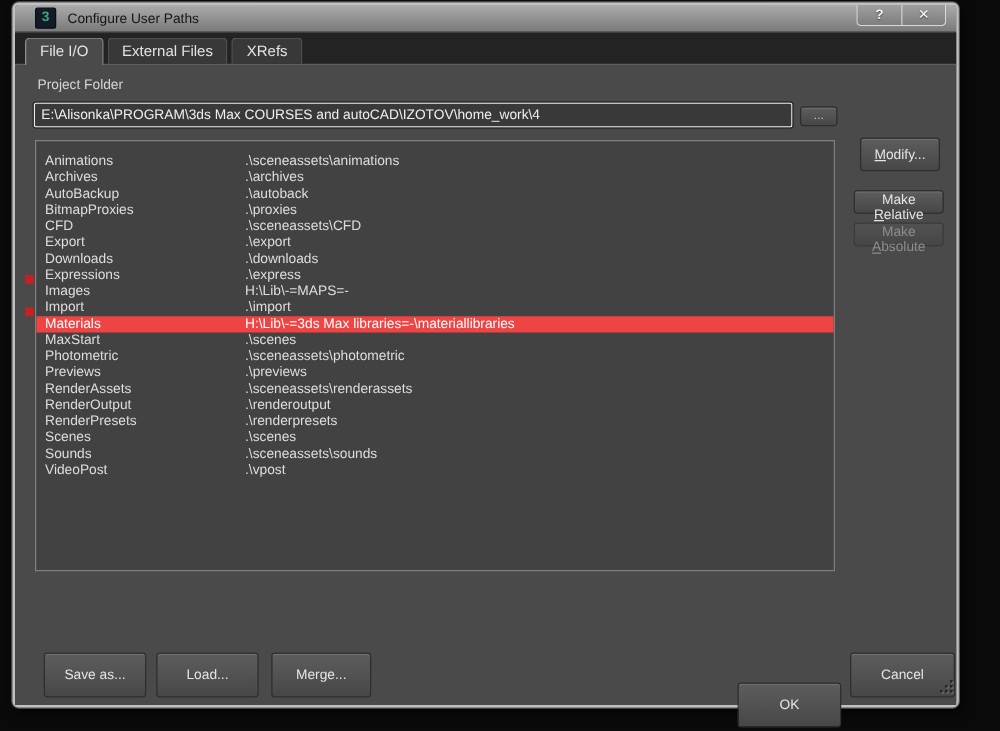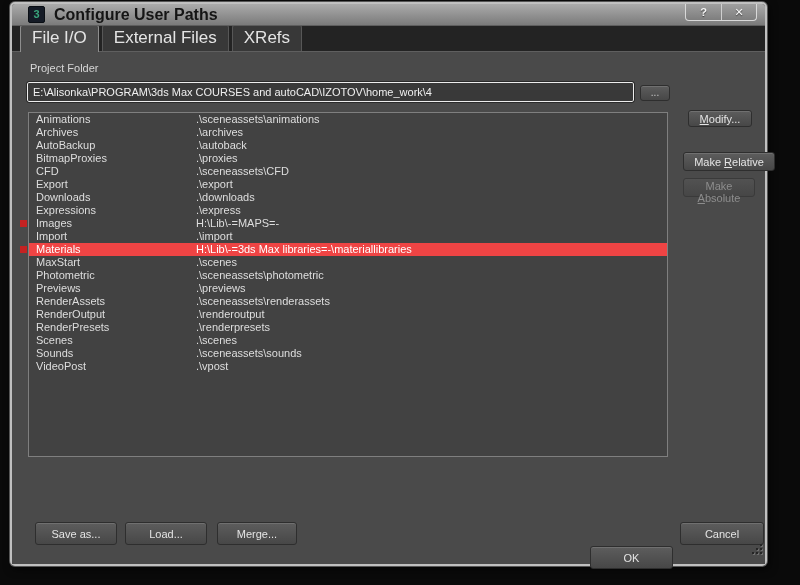--- a/index.html
+++ b/index.html
@@ -9,61 +9,61 @@
   .window{position:absolute;left:10px;top:2px;width:757px;height:564px;box-sizing:border-box;
           border:2px solid #c0c0c0;border-radius:5px;background:#4a4a4a;
           box-shadow:0 0 0 1px #555, 2px 3px 8px rgba(0,0,0,.7);}
   
   .titlebar{position:relative;height:22px;background:linear-gradient(#ababab,#909090 55%,#7b7b7b);
             border-radius:3px 3px 0 0;border-bottom:1px solid #5e5e5e;
             display:flex;align-items:center;padding:0 6px;box-sizing:border-box;}
   .app-icon{width:15px;height:15px;margin-left:10px;background:#151b26;border:1px solid #0a0e14;
             border-radius:2px;display:flex;align-items:center;justify-content:center;
             color:#3aa57c;font-size:11px;font-weight:bold;line-height:1;}
-  .title{margin-left:9px;font-size:16px;color:#151515;font-weight:bold;}
+  .title{margin-left:9px;font-size:11px;color:#151515;}
   .caption-group{position:absolute;top:0;right:8px;height:16px;display:flex;
                  border:1px solid #d9d9d9;border-top:none;border-radius:0 0 4px 4px;overflow:hidden;
                  background:linear-gradient(#9f9f9f,#7e7e7e);}
   .cap{width:35px;height:16px;border:none;background:transparent;color:#f5f5f5;font-size:11px;
        font-weight:bold;line-height:15px;text-align:center;cursor:pointer;padding:0;
        text-shadow:0 1px 1px #3c3c3c;font-family:inherit;}
   .cap + .cap{border-left:1px solid #cfcfcf;}
   
   .tabstrip{height:26px;background:#232323;display:flex;align-items:flex-end;padding:0 0 0 8px;
             border-bottom:1px solid #5f5f5f;box-sizing:border-box;}
-  .tab{font-size:17px;color:#e4e4e4;background:#383838;border:1px solid #575757;border-bottom:none;
+  .tab{font-size:12px;color:#e4e4e4;background:#383838;border:1px solid #575757;border-bottom:none;
        border-radius:4px 4px 0 0;padding:3px 11px 3px 11px;margin-right:3px;cursor:pointer;}
   .tab.active{background:#4a4a4a;border-color:#8e8e8e;margin-bottom:-1px;padding-bottom:4px;}
   
   .panel{position:relative;height:512px;background:#4a4a4a;}
   .pf-label{position:absolute;left:18px;top:10px;font-size:11px;color:#d6d6d6;}
   .pf-input{position:absolute;left:15px;top:30px;width:607px;height:20px;box-sizing:border-box;
             background:#393939;border:1px solid #ededed;border-radius:2px;outline:1px solid #2a2a2a;
             color:#efefef;font-size:11px;padding:0 5px;font-family:inherit;}
   .btn{background:linear-gradient(#5d5d5d,#474747);border:1px solid #2e2e2e;border-radius:3px;
        color:#e4e4e4;font-size:11px;font-family:inherit;cursor:pointer;
        box-shadow:inset 0 1px 0 #707070;}
   .browse{position:absolute;left:628px;top:33px;width:30px;height:16px;font-size:10px;line-height:8px;
           color:#c9c9c9;}
   
   .pathlist{position:absolute;left:16px;top:60px;width:640px;height:345px;box-sizing:border-box;
-            background:#424242;border:1px solid #7f7f7f;overflow:hidden;padding-top:0;cursor:default;}
+            background:#424242;border:1px solid #7f7f7f;overflow:hidden;padding-top:10px;cursor:default;}
   .row{display:flex;height:13px;line-height:13px;font-size:11px;color:#dedede;white-space:nowrap;}
   .row .c-name{flex:0 0 160px;padding-left:7px;overflow:hidden;}
   .row .c-path{flex:1;overflow:hidden;}
   .row.selected{color:#ffffff;}
   .flag{position:absolute;left:8px;width:7px;height:7px;}
   
   .side-btn{position:absolute;text-align:center;}
-  .btn-modify{left:676px;top:58px;width:64px;height:17px;}
-  .btn-relative{left:671px;top:100px;width:92px;height:19px;}
+  .btn-modify{left:676px;top:58px;width:64px;height:27px;}
+  .btn-relative{left:671px;top:100px;width:72px;height:19px;}
   .btn-absolute{left:671px;top:126px;width:72px;height:19px;color:#8d8d8d;
                 background:linear-gradient(#525252,#464646);border-color:#3a3a3a;box-shadow:none;cursor:default;}
   
-  .footer-btn{position:absolute;top:470px;height:23px;}
+  .footer-btn{position:absolute;top:470px;height:36px;}
   .btn-saveas{left:23px;width:82px;}
   .btn-load{left:113px;width:82px;}
   .btn-merge{left:205px;width:80px;}
   .btn-ok{left:578px;width:83px;margin-top:24px;}
   .btn-cancel{left:668px;width:84px;}
   
   .grip{position:absolute;left:740px;top:492px;width:12px;height:12px;cursor:nwse-resize;}
   .grip i{position:absolute;width:2px;height:2px;background:#252525;box-shadow:1px 1px 0 #6e6e6e;}
   .g1{left:8px;top:0;} .g2{left:8px;top:4px;} .g3{left:4px;top:4px;}
   .g4{left:8px;top:8px;} .g5{left:4px;top:8px;} .g6{left:0;top:8px;}

